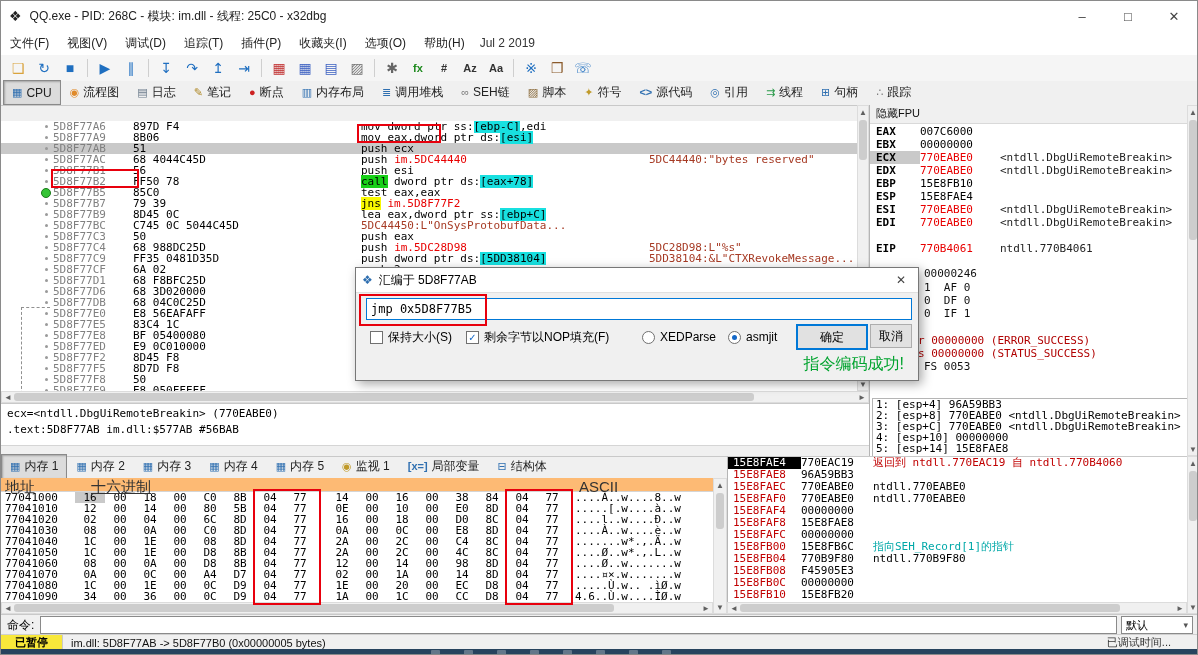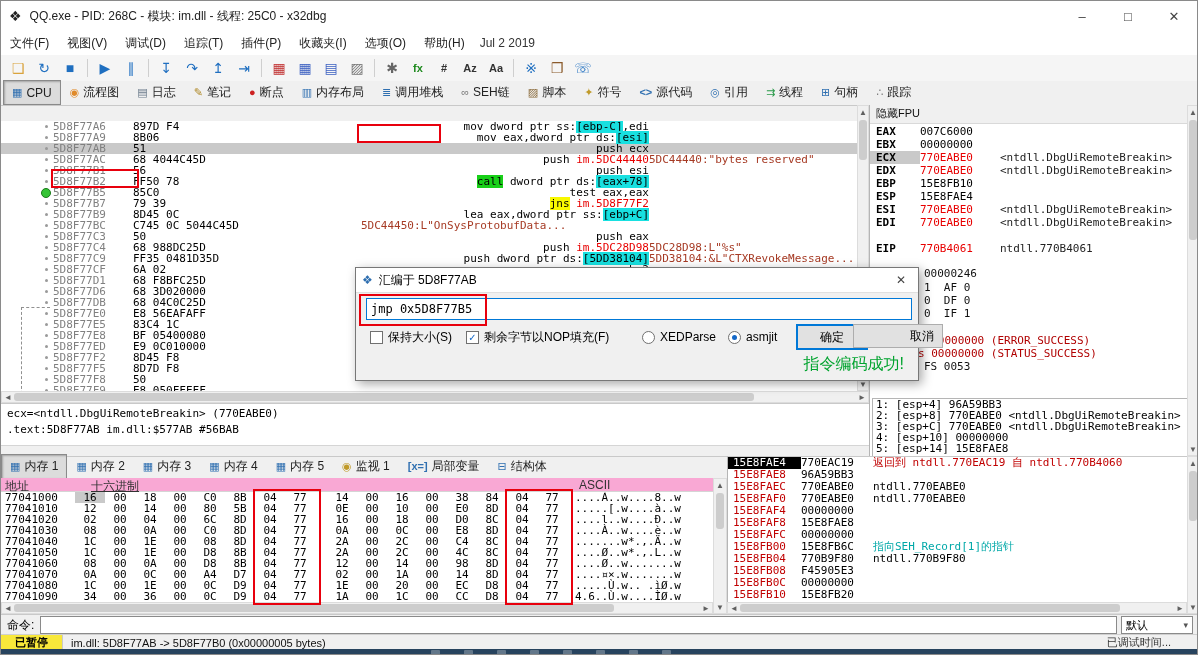--- a/index.html
+++ b/index.html
@@ -36,21 +36,21 @@
 
   
   #disasm{position:absolute;left:0;top:120px;width:856px;height:286px;background:#fff;overflow:hidden;}
   .drow{display:flex;height:11px;line-height:11px;font-family:"DejaVu Sans Mono",monospace;font-size:11px;white-space:pre;}
   .drow.sel{background:#c9c9c9;}
   .gut{width:52px;position:relative;flex:none;}
   .rowdot{position:absolute;right:5px;top:4px;width:3px;height:3px;border-radius:50%;background:#9a9a9a;}
   .bpdot{position:absolute;right:2px;top:1px;width:8px;height:8px;border-radius:50%;background:#35c435;border:1px solid #1a7a1a;}
   .addr{width:80px;flex:none;color:#808080;}
   .bytes{width:228px;flex:none;color:#000;}
-  .instr{width:288px;flex:none;color:#000;text-align:right;}
+  .instr{width:288px;flex:none;color:#000;}
   .cmt{flex:1;color:#a63a24;overflow:hidden;}
   .tk-m{background:#18e0e0;}
   .tk-c{background:#18d018;}
   .tk-j{background:#f8f800;}
   .tk-r{color:#e80000;}
   .tk-b{color:#0037da;}
   #jump-line{position:absolute;left:20px;top:186px;width:28px;height:154px;border-left:1px dashed #909090;border-top:1px dashed #909090;border-bottom:1px dashed #909090;}
 
   .redbox{position:absolute;border:2px solid #e8000d;z-index:30;pointer-events:none;}
 
@@ -86,21 +86,21 @@
   .spin-arrows{display:flex;flex-direction:column;font-size:6px;color:#555;line-height:5px;}
   .cbx{width:11px;height:11px;border:1px solid #707070;background:#fff;display:inline-flex;align-items:center;justify-content:center;font-size:10px;color:#1468c8;flex:none;}
   #args-list{position:absolute;left:2px;top:293px;right:12px;height:57px;background:#fff;border:1px solid #b5b5b5;overflow:hidden;}
   .arow{height:11px;line-height:11px;font-family:"DejaVu Sans Mono",monospace;font-size:11px;white-space:pre;padding-left:3px;}
 
   
   #bottomtabs{position:absolute;left:0;top:455px;width:726px;height:22px;background:#f0f0f0;display:flex;align-items:flex-end;border-top:1px solid #c9c9c9;}
 
   
   #dump{position:absolute;left:0;top:477px;width:712px;height:124px;background:#fff;overflow:hidden;}
-  #dump-header{height:13px;background:#f9a8d4;border-bottom:1px solid #d5d5d5;font-size:12px;color:#333;position:relative;}
+  #dump-header{height:13px;background:#fdba74;border-bottom:1px solid #d5d5d5;font-size:15px;color:#333;position:relative;}
   #dump-header span{position:absolute;top:0;}
   .mrow{display:flex;height:11px;line-height:11px;font-family:"DejaVu Sans Mono",monospace;font-size:11px;white-space:pre;}
   .maddr{width:70px;flex:none;padding-left:4px;color:#000;}
   .mbyte{width:30px;flex:none;text-align:center;}
   .mbyte.sel{background:#c9c9c9;}
   .mgap{width:12px;flex:none;}
   .mascii{width:130px;flex:none;margin-left:8px;}
 
   
   #stack{position:absolute;left:726px;top:455px;width:460px;height:146px;background:#fff;border-left:1px solid #b5b5b5;border-top:1px solid #c9c9c9;overflow:hidden;}
@@ -547,21 +547,21 @@
     </div>
     <div class="dlg-ctl" style="left:286px;">
       <span class="radio"></span>
       <span>XEDParse</span>
     </div>
     <div class="dlg-ctl" style="left:372px;">
       <span class="radio sel"></span>
       <span>asmjit</span>
     </div>
     <div class="dlg-btn default" style="left:440px;">确定</div>
-    <div class="dlg-btn" style="left:497px;width:40px;padding-left:48px;">取消</div>
+    <div class="dlg-btn" style="left:514px;width:40px;">取消</div>
     <div id="dlg-status">指令编码成功!</div>
   </div>
 
   <div class="redbox" style="left:356px;top:123px;width:80px;height:15px;"></div>
   <div class="redbox" style="left:50px;top:168px;width:84px;height:15px;"></div>
   <div class="redbox" style="left:358px;top:293px;width:124px;height:28px;z-index:60;"></div>
   <div class="redbox" style="left:252px;top:488px;width:64px;height:112px;"></div>
   <div class="redbox" style="left:504px;top:488px;width:64px;height:112px;"></div>
 
 </div>

